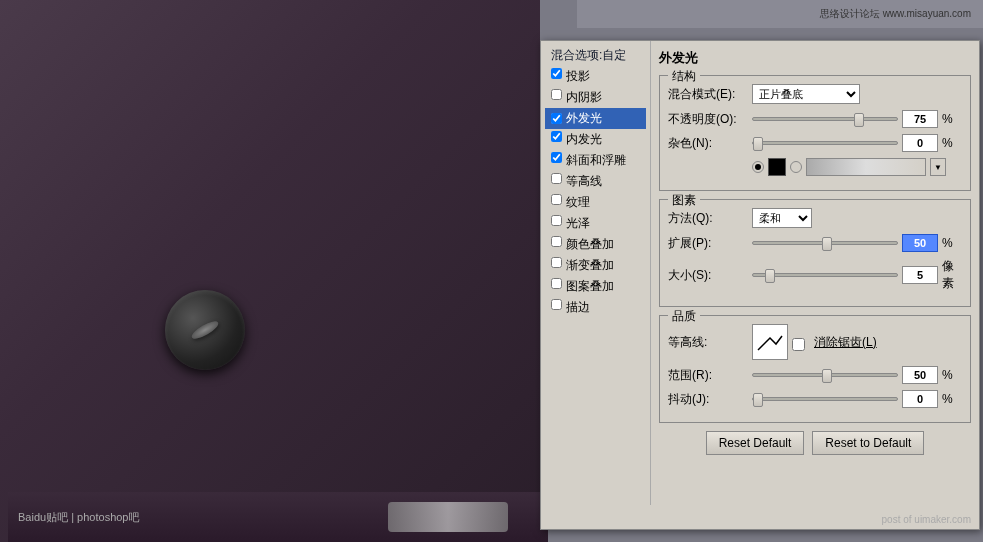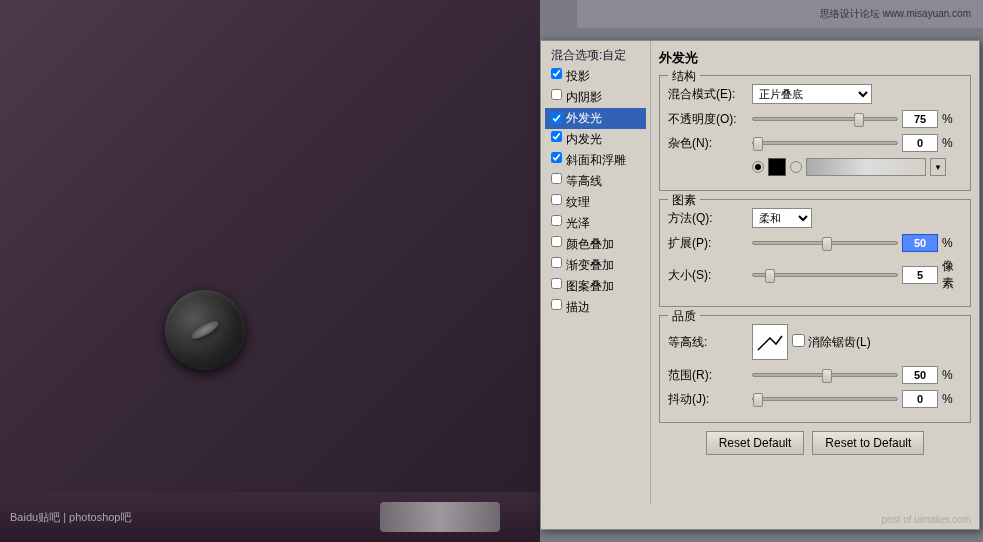--- a/index.html
+++ b/index.html
@@ -72,21 +72,21 @@
       height: 10px;
       background: radial-gradient(ellipse, #888 0%, #444 100%);
       border-radius: 50%;
       box-shadow: 0 2px 4px rgba(0,0,0,0.5);
     }
 
     
     .bottom-strip {
       position: absolute;
       bottom: 0;
-      left: 0;
+      left: 8px;
       width: 540px;
       height: 50px;
       background: linear-gradient(to bottom, #3a2a3a, #2a1a2a);
       display: flex;
       align-items: center;
       padding-left: 10px;
     }
 
     .bottom-logo {
       font-size: 11px;
@@ -322,23 +322,24 @@
       justify-content: center;
     }
 
     .contour-svg {
       width: 28px;
       height: 28px;
     }
 
     .checkbox-label {
       display: flex;
-      align-items: flex-start;
-      gap: 3px;
-      font-size: 12px;
+      align-items: flex-end;
+      gap: 9px;
+      font-size: 12px;
+      text-decoration: underline;
     }
 
     
     .button-row {
       display: flex;
       gap: 8px;
       justify-content: center;
       margin-top: 8px;
     }
 
@@ -437,21 +438,21 @@
     </div>
 
     <div class="right-panel">
       <div class="outer-glow-title">外发光</div>
 
       <div class="section-box">
         <span class="section-label">结构</span>
 
         <div class="field-row">
           <span class="field-label">混合模式(E):</span>
-          <select class="select-box" style="width:120px;">
+          <select class="select-box" style="width:108px;">
             <option>正片叠底</option>
           </select>
         </div>
 
         <div class="field-row">
           <span class="field-label">不透明度(O):</span>
           <div class="slider-track">
             <div class="slider-thumb" style="left: 70%;"></div>
           </div>
           <input class="field-input" type="text" value="75" style="">

